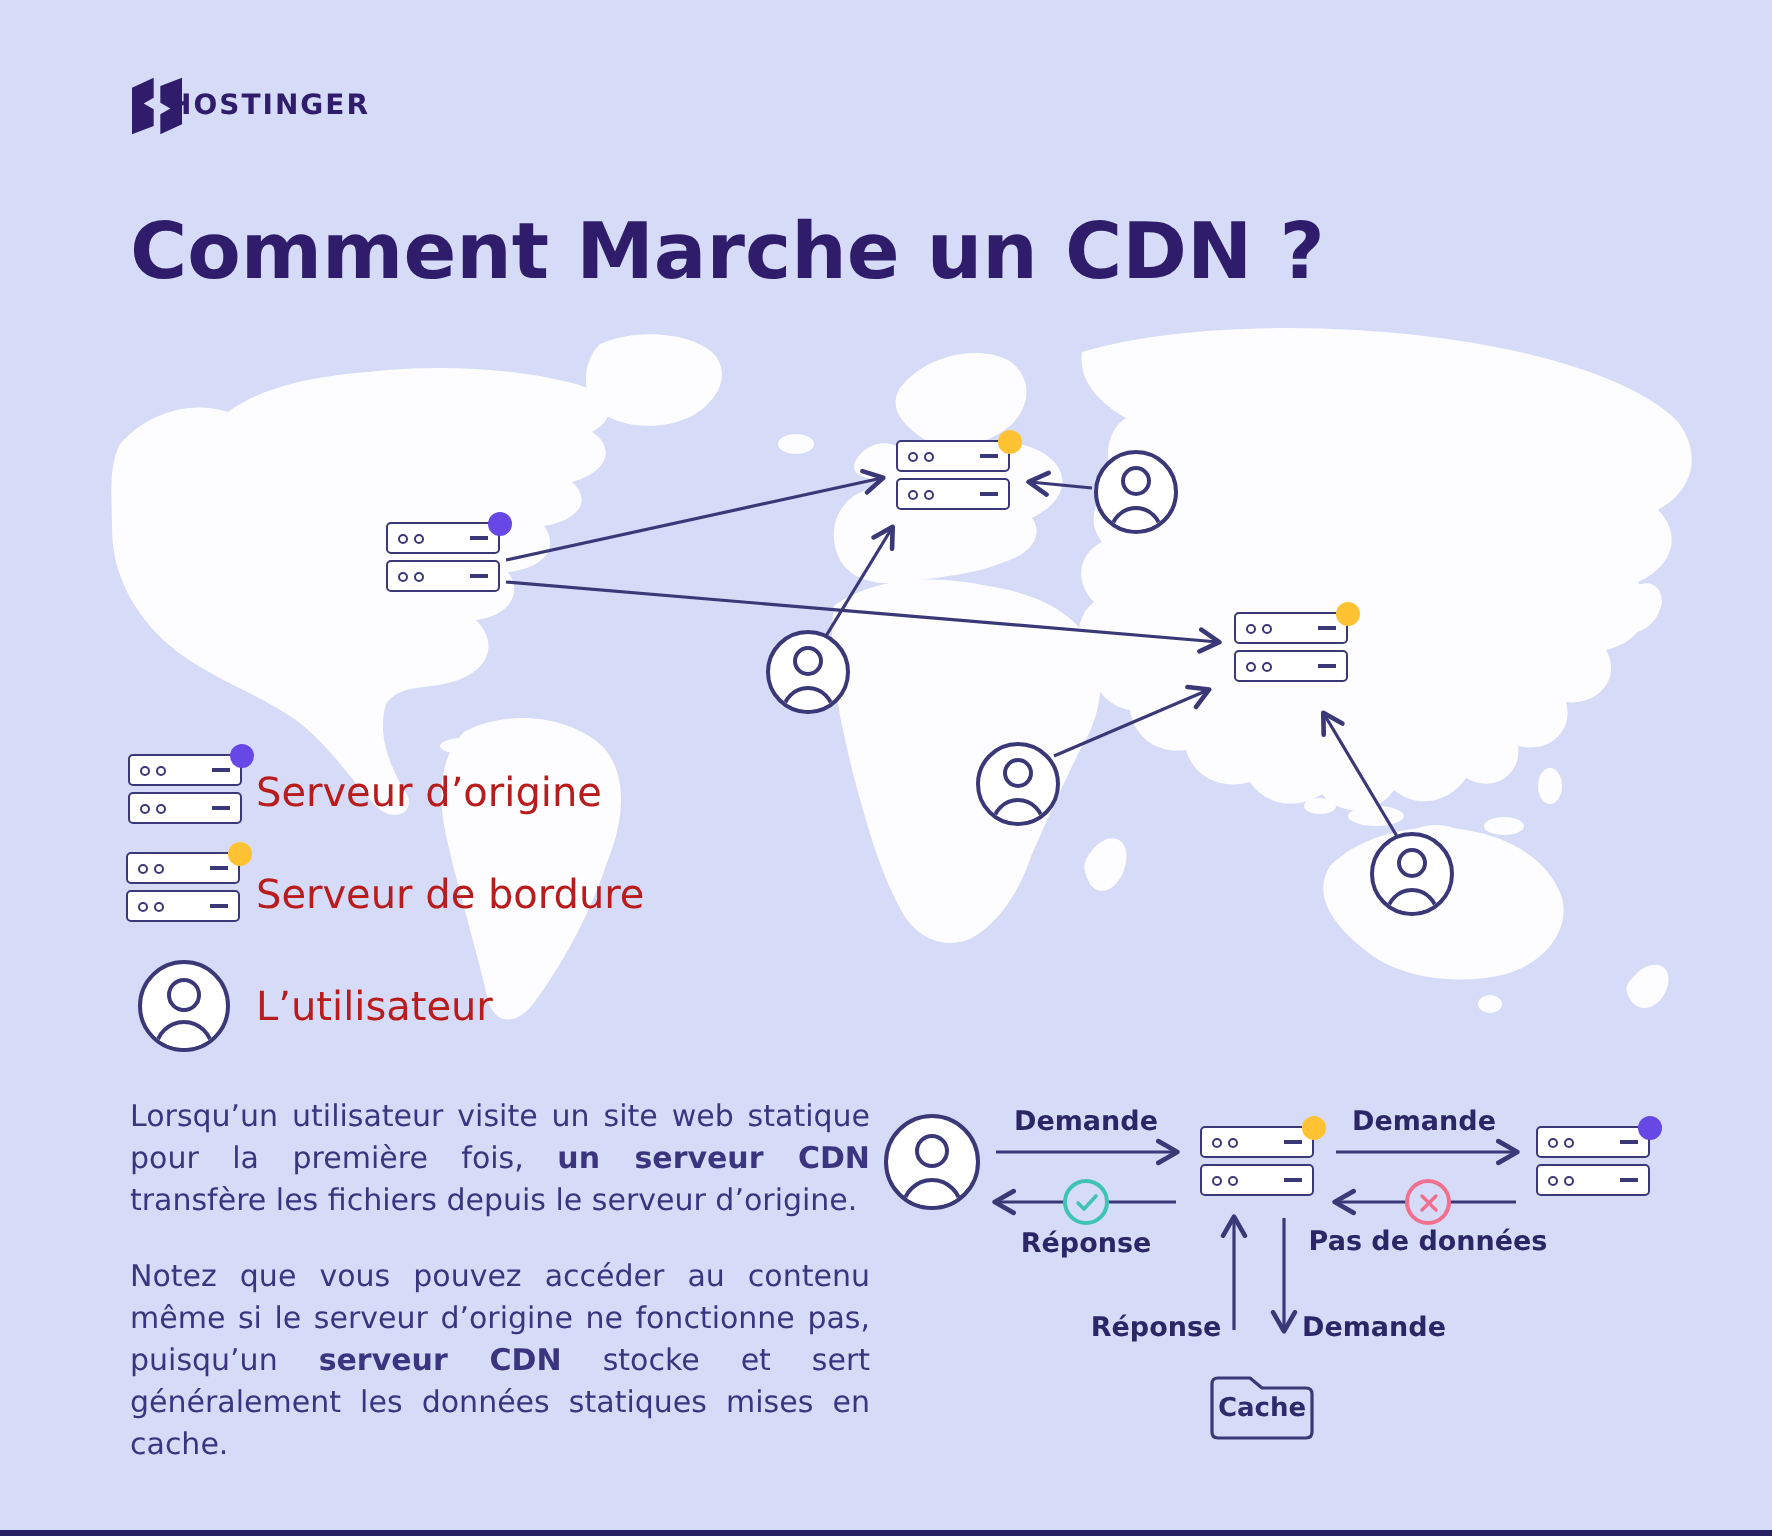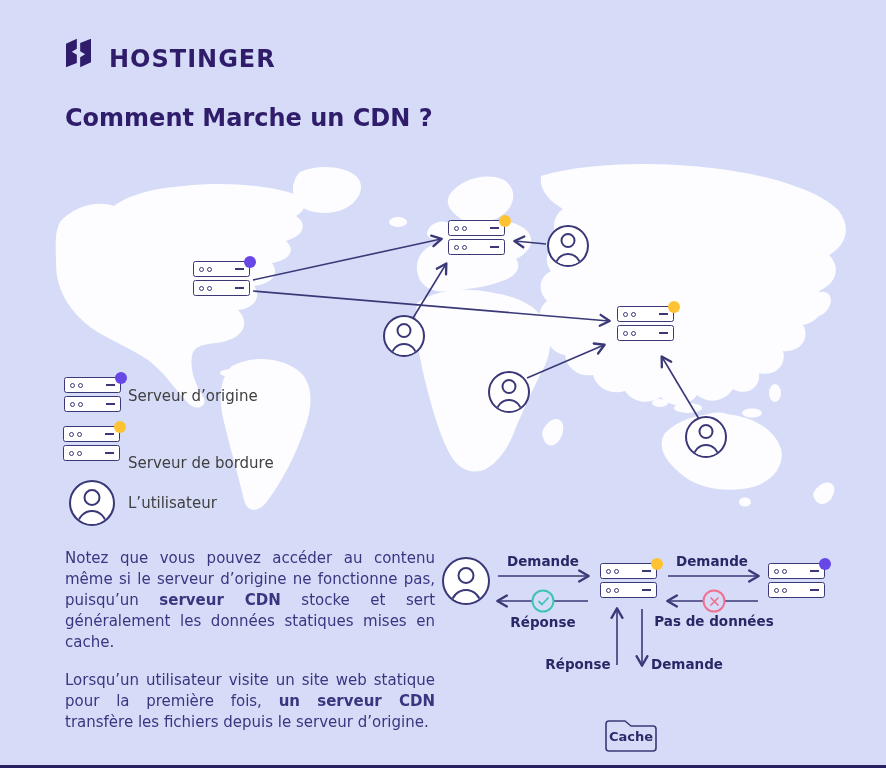--- a/index.html
+++ b/index.html
@@ -6,23 +6,23 @@
     --bg:#d6dcf8; --ink:#2f1c6a; --body:#3b3580; --line:#3a3877;
     --purple:#6747e6; --yellow:#ffc233; --teal:#3fc3b2; --pink:#f0708f;
     --land:#fdfdff; --tint:#c9d3f4; --footer:#272063;
   }
   html,body{margin:0;padding:0}
   body{font-family:"DejaVu Sans","Liberation Sans",sans-serif;background:#fff}
   .page{position:relative;width:886px;height:768px;background:var(--bg);overflow:hidden}
 
   
   .logo{position:absolute;left:64px;top:38px;z-index:5}
-  .brand{position:absolute;left:109px;top:45px;font-size:24px;font-weight:700;letter-spacing:1px;color:var(--ink);z-index:5}
+  .brand{position:absolute;left:84px;top:45px;font-size:14px;font-weight:700;letter-spacing:1px;color:var(--ink);z-index:5}
   .tagline{position:absolute;right:56px;top:45px;font-size:16.5px;font-weight:700;color:var(--ink);z-index:5}
-  .title{position:absolute;left:65px;top:104px;font-size:24px;font-weight:700;color:var(--ink);z-index:5;margin:0}
+  .title{position:absolute;left:65px;top:104px;font-size:39px;font-weight:700;color:var(--ink);z-index:5;margin:0}
 
   
   .map-svg{position:absolute;left:0;top:0;z-index:1}
 
   
   .server{position:absolute;width:57px;z-index:3}
   .srow{height:16px;background:#fff;border:1.8px solid var(--line);border-radius:2.5px;display:flex;align-items:center;justify-content:space-between;padding:0 5px;box-sizing:border-box}
   .srow + .srow{margin-top:3px}
   .pins{display:flex;gap:2.5px}
   .pins i{width:5px;height:5px;border:1.3px solid var(--line);border-radius:50%;box-sizing:border-box;display:block}
@@ -30,36 +30,36 @@
   .sdot{position:absolute;top:-5px;right:-6px;width:12px;height:12px;border-radius:50%;z-index:2}
 
   
   .user{position:absolute;border:2px solid var(--line);border-radius:50%;background:#fff;overflow:hidden;z-index:3;box-sizing:border-box}
   .uhead,.ubody{position:absolute;left:50%;transform:translateX(-50%);border:2px solid var(--line);border-radius:50%;background:#fff;box-sizing:border-box}
   .u42{width:42px;height:42px}.u42 .uhead{width:15px;height:15px;top:6px}.u42 .ubody{width:27px;height:27px;bottom:-15px}
   .u46{width:46px;height:46px}.u46 .uhead{width:17px;height:17px;top:7px}.u46 .ubody{width:30px;height:30px;bottom:-16px}
   .u48{width:48px;height:48px}.u48 .uhead{width:17px;height:17px;top:8px}.u48 .ubody{width:31px;height:31px;bottom:-17px}
 
   
-  .legend-label{position:absolute;transform:translateY(-50%);font-size:15px;color:#404040;z-index:3;white-space:nowrap}
+  .legend-label{position:absolute;transform:translateY(-50%);font-size:20px;color:#b91c1c;z-index:3;white-space:nowrap}
 
   
   .copy{position:absolute;left:65px;top:548px;width:370px;z-index:3}
   .copy p{margin:0;font-size:15px;line-height:21px;color:var(--body);text-align:justify}
   .copy p + p{margin-top:17px}
   .copy b{font-weight:700}
 
   
   .flbl{position:absolute;transform:translate(-50%,-50%);font-size:13.5px;font-weight:700;color:#2b2766;white-space:nowrap;z-index:4}
   .badge{position:absolute;width:23px;height:23px;border-radius:50%;background:var(--bg);display:flex;align-items:center;justify-content:center;transform:translate(-50%,-50%);z-index:4;box-sizing:border-box}
   .badge.ok{border:2px solid var(--teal)}
   .badge.err{border:2px solid var(--pink)}
 
   
-  .folder{position:absolute;left:604px;top:713px;width:54px;height:40px;z-index:3}
+  .folder{position:absolute;left:604px;top:681px;width:54px;height:40px;z-index:3}
   .folder span{position:absolute;left:0;top:16px;width:100%;text-align:center;font-size:13px;font-weight:600;color:#2f2a6b}
 
   .footer-bar{position:absolute;left:0;bottom:0;width:100%;height:3px;background:var(--footer);z-index:6}
 </style>
 </head>
 <body>
 
 <div class="page">
 
   <div class="logo">
@@ -232,31 +232,31 @@
         <span class="sdash"></span>
       </div>
     <div class="srow">
         <span class="pins">
           <i></i>
           <i></i>
         </span>
         <span class="sdash"></span>
       </div>
   </div>
-  <div class="legend-label" style="left:128px;top:463px">Serveur de bordure</div>
+  <div class="legend-label" style="left:128px;top:447px">Serveur de bordure</div>
 
   <div class="user u46" style="left:69px;top:480px">
       <span class="uhead"></span>
       <span class="ubody"></span>
     </div>
   <div class="legend-label" style="left:128px;top:503px">L’utilisateur</div>
 
   <div class="copy">
+    <p><span>Lorsqu’un utilisateur visite un site web statique pour la première fois, </span><b>un serveur CDN</b><span> transfère les fichiers depuis le serveur d’origine.</span></p>
     <p><span>Notez que vous pouvez accéder au contenu même si le serveur d’origine ne fonctionne pas, puisqu’un </span><b>serveur CDN</b><span> stocke et sert généralement les données statiques mises en cache.</span></p>
-    <p><span>Lorsqu’un utilisateur visite un site web statique pour la première fois, </span><b>un serveur CDN</b><span> transfère les fichiers depuis le serveur d’origine.</span></p>
   </div>
 
   <div class="user u48" style="left:442px;top:557px">
       <span class="uhead"></span>
       <span class="ubody"></span>
     </div>
 
   <div class="flbl" style="left:543px;top:561px">Demande</div>
   <div class="flbl" style="left:543px;top:622px">Réponse</div>
 

